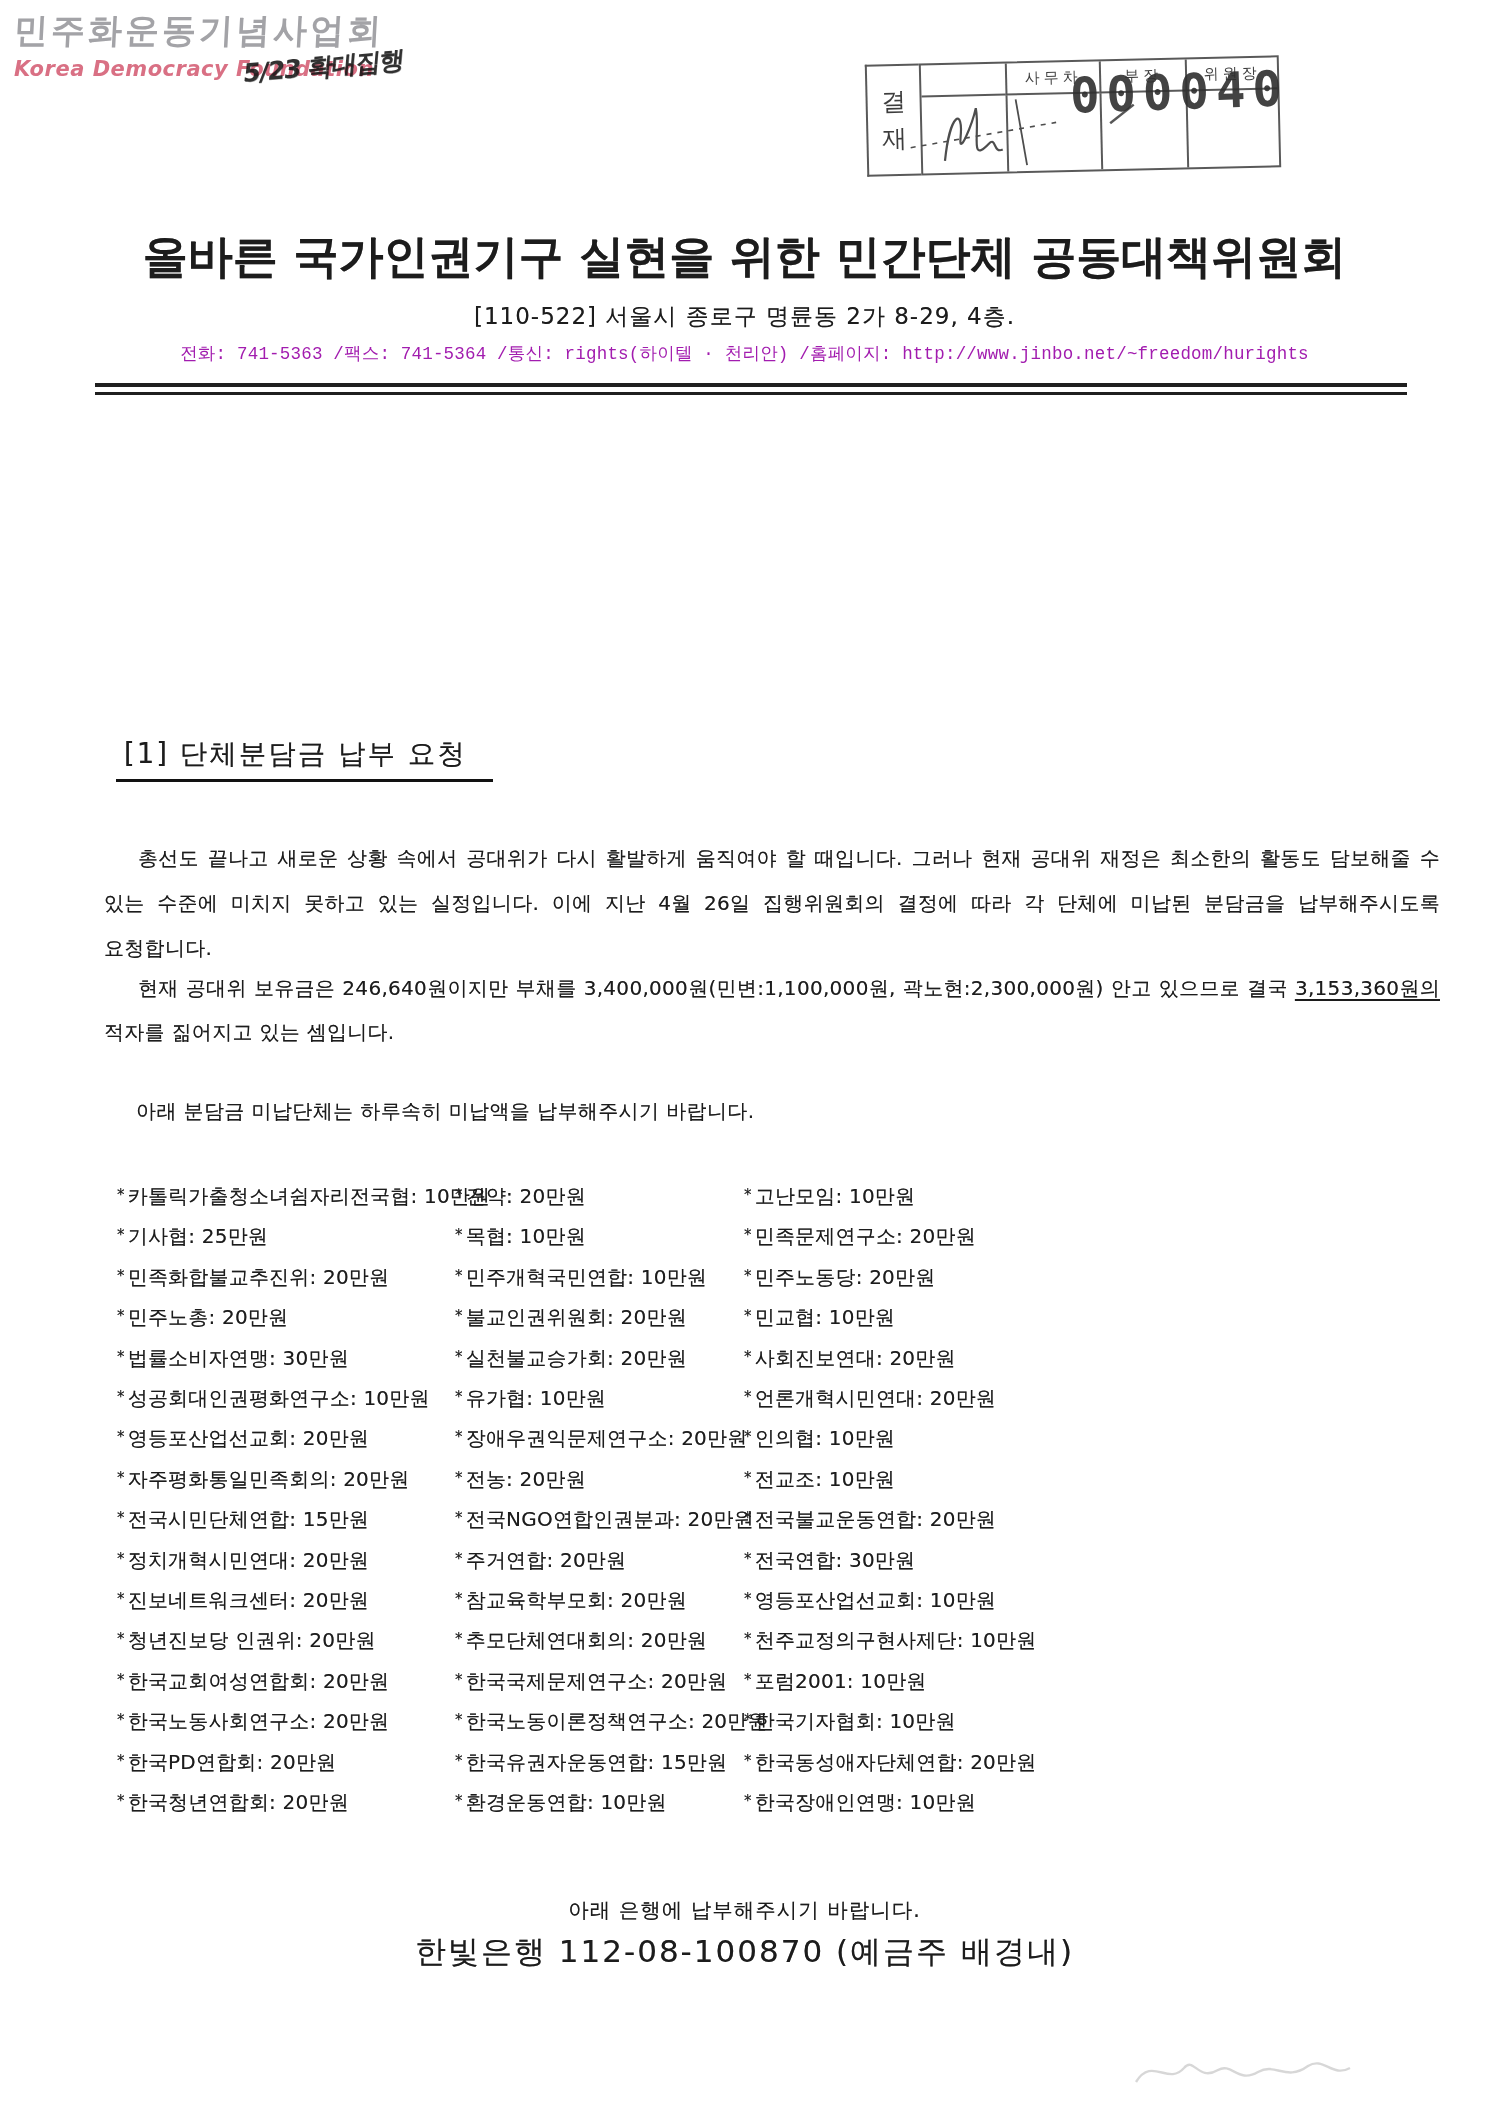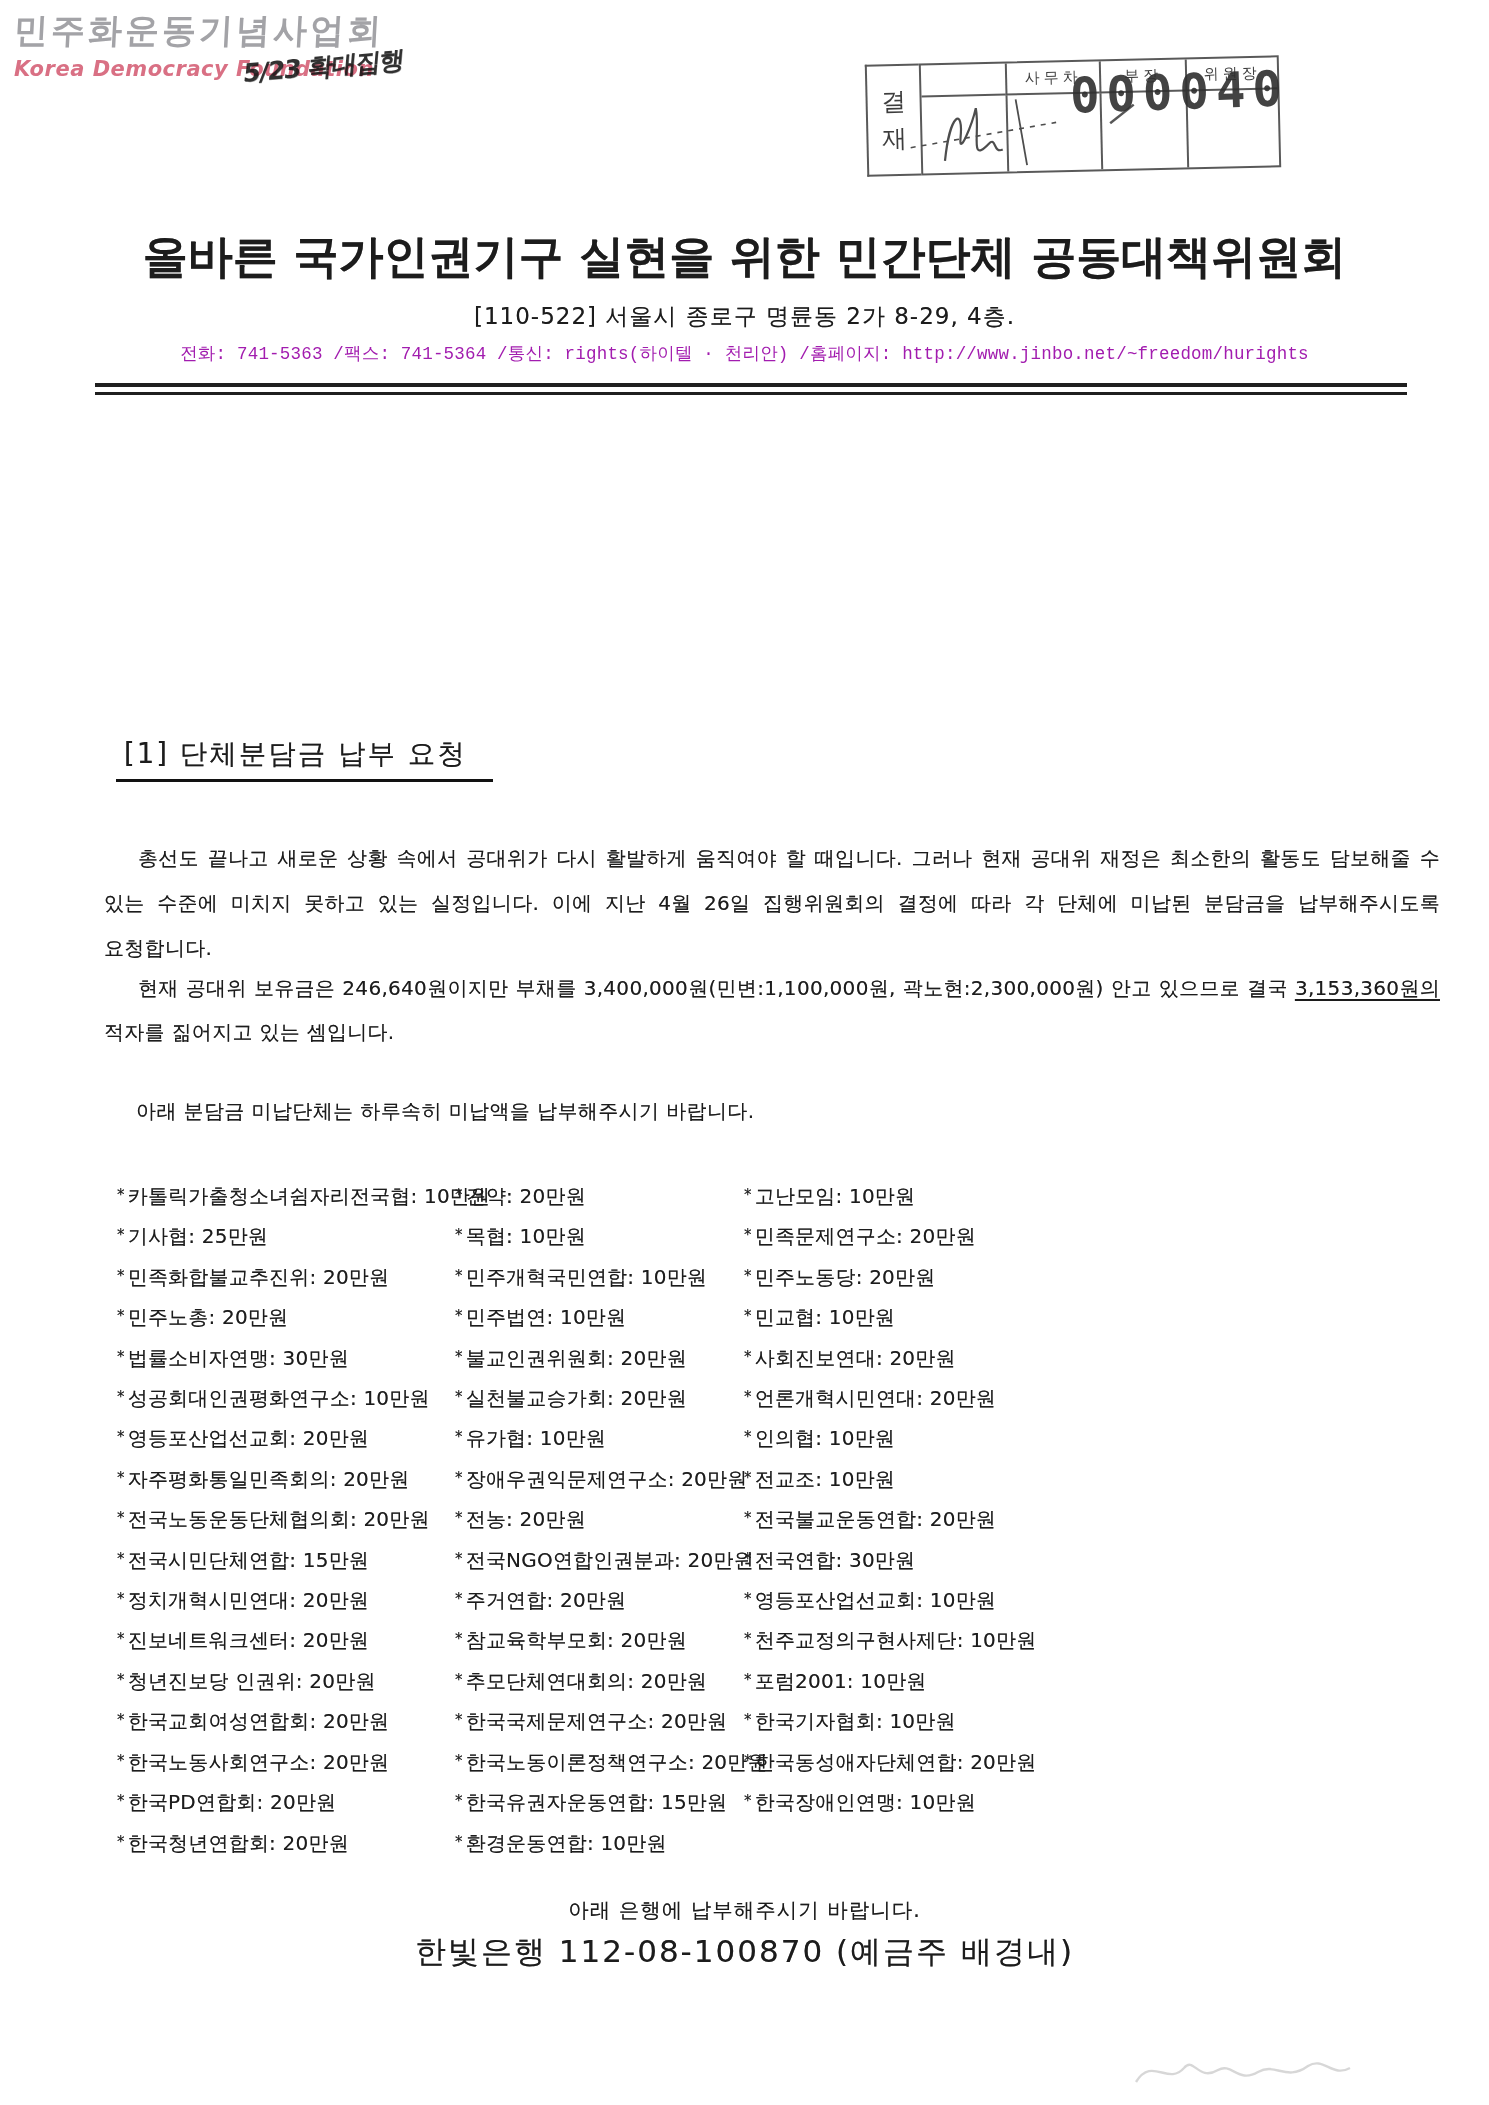--- a/index.html
+++ b/index.html
@@ -152,35 +152,33 @@
 
   <ul class="dues-col col1 ink">
       <li><span class="bullet">*</span><span>카톨릭가출청소녀쉼자리전국협: 10만원</span></li>
       <li><span class="bullet">*</span><span>기사협: 25만원</span></li>
       <li><span class="bullet">*</span><span>민족화합불교추진위: 20만원</span></li>
       <li><span class="bullet">*</span><span>민주노총: 20만원</span></li>
       <li><span class="bullet">*</span><span>법률소비자연맹: 30만원</span></li>
       <li><span class="bullet">*</span><span>성공회대인권평화연구소: 10만원</span></li>
       <li><span class="bullet">*</span><span>영등포산업선교회: 20만원</span></li>
       <li><span class="bullet">*</span><span>자주평화통일민족회의: 20만원</span></li>
-      <li><span class="bullet">*</span><span>전국노동운동단체협의회: 20만원</span></li>
       <li><span class="bullet">*</span><span>전국시민단체연합: 15만원</span></li>
       <li><span class="bullet">*</span><span>정치개혁시민연대: 20만원</span></li>
       <li><span class="bullet">*</span><span>진보네트워크센터: 20만원</span></li>
       <li><span class="bullet">*</span><span>청년진보당 인권위: 20만원</span></li>
       <li><span class="bullet">*</span><span>한국교회여성연합회: 20만원</span></li>
       <li><span class="bullet">*</span><span>한국노동사회연구소: 20만원</span></li>
       <li><span class="bullet">*</span><span>한국PD연합회: 20만원</span></li>
       <li><span class="bullet">*</span><span>한국청년연합회: 20만원</span></li>
     </ul>
   <ul class="dues-col col2 ink">
       <li><span class="bullet">*</span><span>건약: 20만원</span></li>
       <li><span class="bullet">*</span><span>목협: 10만원</span></li>
       <li><span class="bullet">*</span><span>민주개혁국민연합: 10만원</span></li>
-      <li><span class="bullet">*</span><span>민주법연: 10만원</span></li>
       <li><span class="bullet">*</span><span>불교인권위원회: 20만원</span></li>
       <li><span class="bullet">*</span><span>실천불교승가회: 20만원</span></li>
       <li><span class="bullet">*</span><span>유가협: 10만원</span></li>
       <li><span class="bullet">*</span><span>장애우권익문제연구소: 20만원</span></li>
       <li><span class="bullet">*</span><span>전농: 20만원</span></li>
       <li><span class="bullet">*</span><span>전국NGO연합인권분과: 20만원</span></li>
       <li><span class="bullet">*</span><span>주거연합: 20만원</span></li>
       <li><span class="bullet">*</span><span>참교육학부모회: 20만원</span></li>
       <li><span class="bullet">*</span><span>추모단체연대회의: 20만원</span></li>
       <li><span class="bullet">*</span><span>한국국제문제연구소: 20만원</span></li>

